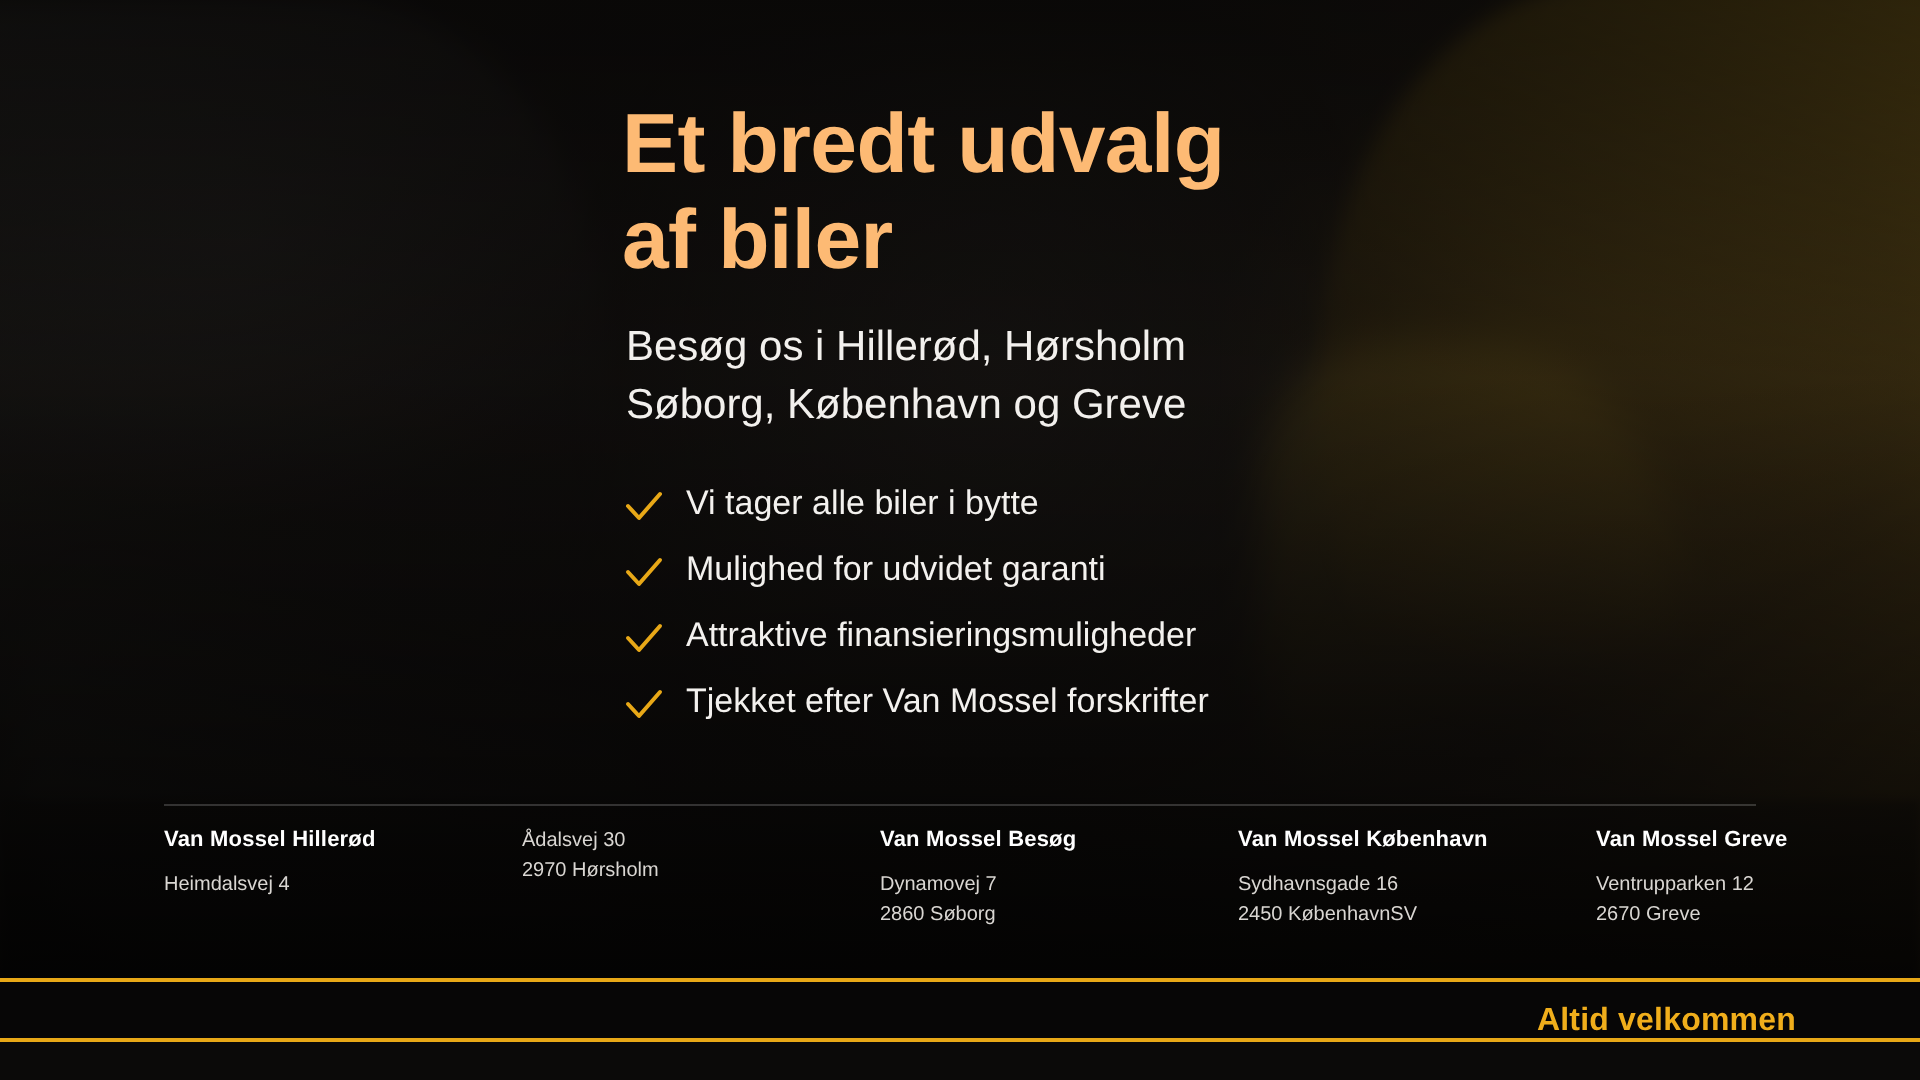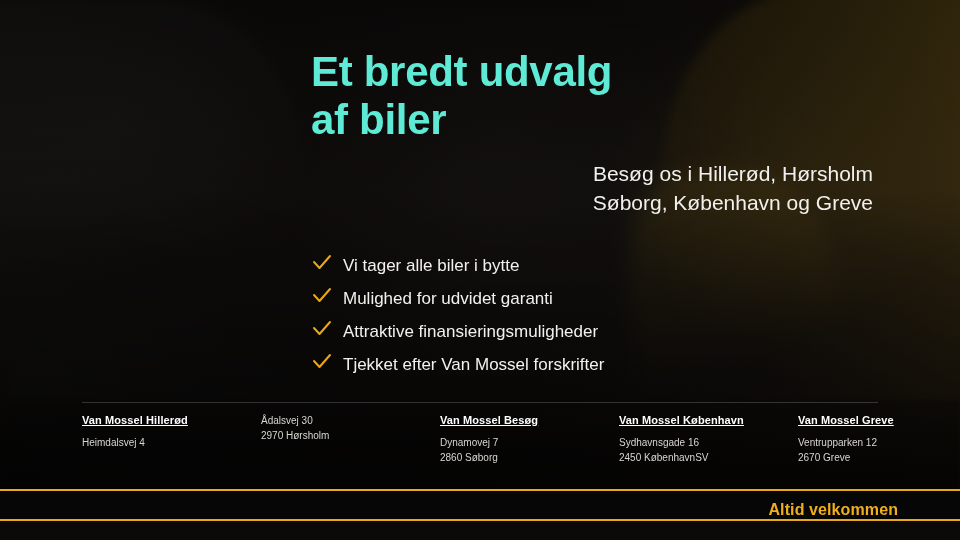--- a/index.html
+++ b/index.html
@@ -91,50 +91,49 @@
   .content {
     position: absolute;
     inset: 0;
   }
 
   .headline {
     position: absolute;
     left: 311px;
     top: 48px;
     width: 560px;
-    color: #5eead4;
+    color: #fdba74;
     font-size: 42px;
     font-weight: bold;
     line-height: 1.14;
     letter-spacing: -0.3px;
     white-space: pre-line;
   }
 
   .subhead {
     position: absolute;
     left: 313px;
     top: 160px;
     width: 560px;
     color: #f2f0ed;
     font-size: 21px;
     font-weight: normal;
     line-height: 1.38;
     white-space: pre-line;
-    text-align: right;
   }
 
   .bullets {
     position: absolute;
     left: 311px;
     top: 243px;
     width: 520px;
   }
   .bullet {
     display: flex;
-    align-items: flex-end;
+    align-items: flex-start;
     height: 31px;
     margin-bottom: 2px;
   }
   .check {
     width: 22px;
     height: 22px;
     flex: 0 0 22px;
     margin-right: 10px;
     position: relative;
   }
@@ -164,21 +163,20 @@
   .loc {
     width: 179px;
     flex: 0 0 179px;
   }
   .loc-name {
     color: #ffffff;
     font-size: 11px;
     font-weight: bold;
     margin-bottom: 10px;
     letter-spacing: 0.1px;
-    text-decoration: underline;
   }
   .loc-line {
     color: #d9d6d2;
     font-size: 10px;
     line-height: 1.45;
   }
 
   
   .footer-rule {
     position: absolute;
@@ -190,22 +188,22 @@
   }
   .footer-rule.bottom {
     top: 519px;
   }
   .footer-tag {
     position: absolute;
     right: 48px;
     top: 490px;
     height: 29px;
     display: flex;
-    align-items: flex-end;
-    padding: 0 14px 0 18px;
+    align-items: flex-start;
+    padding: 12px 14px 0 18px;
     background: linear-gradient(180deg, rgba(10,9,8,0.0), rgba(10,9,8,0.0));
   }
   .footer-tag-text {
     color: #f0ae1b;
     font-size: 16px;
     font-weight: bold;
     letter-spacing: 0.1px;
   }
   .footer-bar {
     position: absolute;

